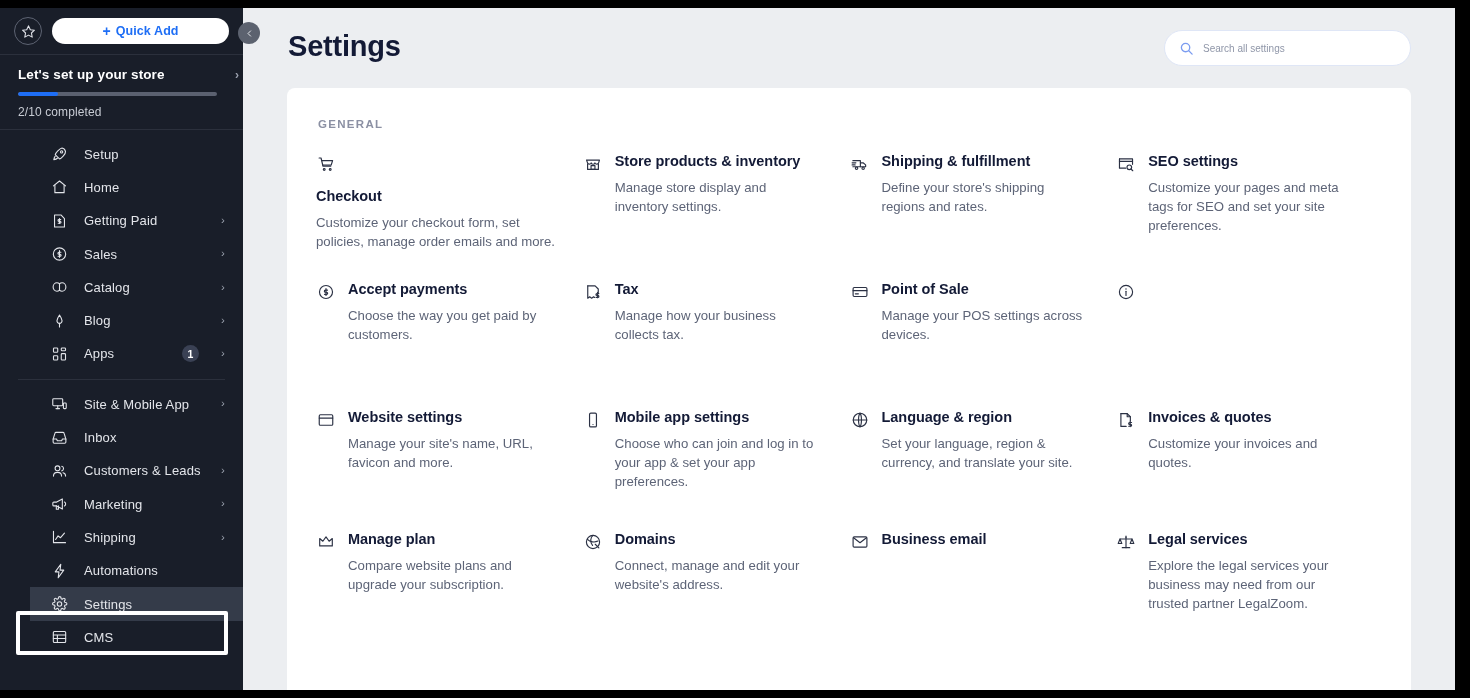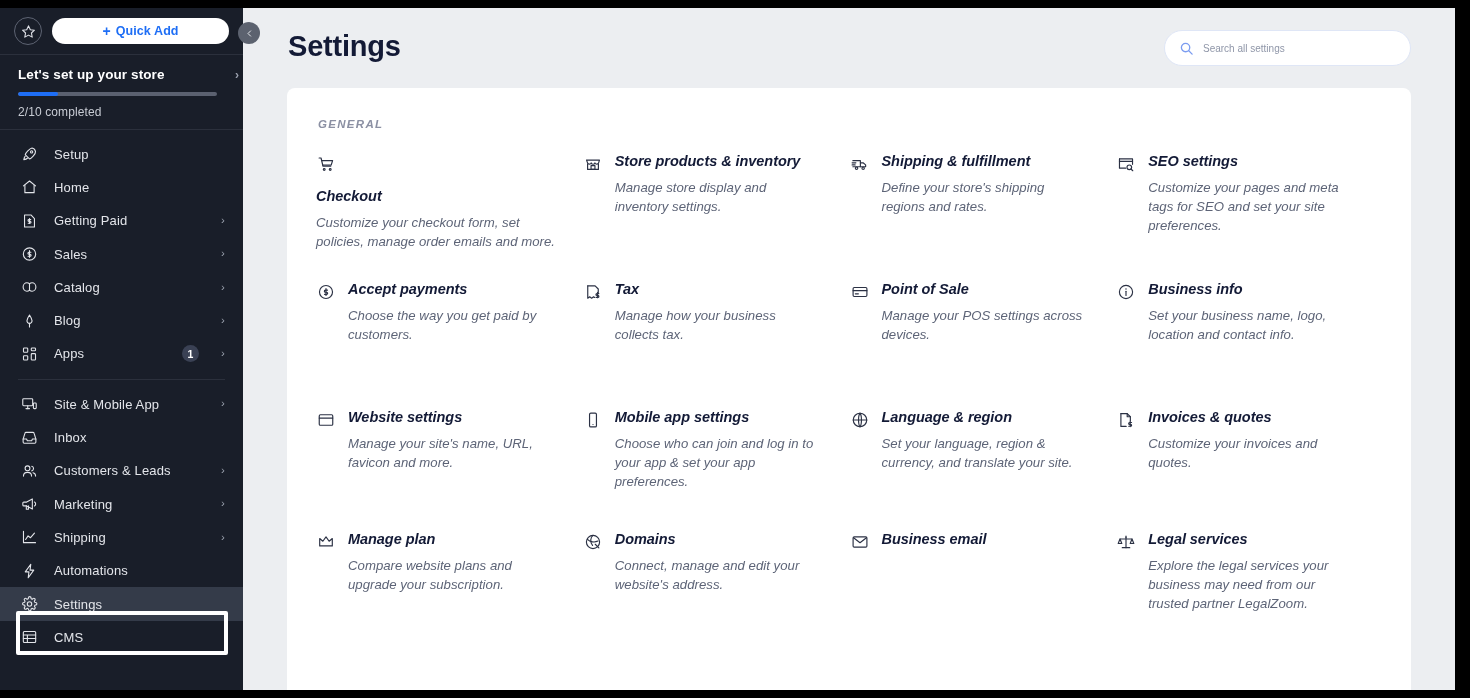--- a/index.html
+++ b/index.html
@@ -66,21 +66,21 @@
     margin-top:10px;
     height:3.5px; border-radius:2px; background:#5b6170;
     width:199px; overflow:hidden;
   }
   .progress-fill { height:100%; background:#1e6ef5; border-radius:2px; }
   .setup-sub {
     margin-top:9px;
     font-size:12px; color:#c8ccd4; letter-spacing:.1px;
   }
 
-  .nav-list { padding:8px 0 0 0; }
+  .nav-list { padding:8px 0 0 0;margin-left:30px; }
   .nav-item {
     position:relative;
     height:33.3px;
     display:flex; align-items:center;
     padding:0 18px 0 21px;
     gap:16px;
     font-size:13px;
     color:#e3e5ea;
     letter-spacing:.15px;
   }
@@ -163,21 +163,20 @@
   }
   .search-box input::placeholder { color:#8f96a8; }
 
   .panel {
     margin:0 44px 0 44px;
     background:#fff;
     border-radius:8px 8px 0 0;
     height:602px;
     padding:30px 0 0 0;
     overflow:hidden;
-    font-style:italic;
   }
   .section-label {
     font-size:11.5px;
     font-weight:700;
     letter-spacing:1.3px;
     color:#8b90a3;
     padding:0 0 0 31px;
   }
 
   .grid {
@@ -533,24 +532,20 @@
             </span>
           </div>
           <div class="cell" style="height: 120px;">
             <span class="cico">
               <svg width="18" height="18" viewBox="0 0 24 24" fill="none" stroke="currentColor" stroke-width="1.55" stroke-linecap="round" stroke-linejoin="round">
                 <circle cx="12" cy="12" r="8.8"></circle>
                 <path d="M12 11v5.6"></path>
                 <circle cx="12" cy="7.9" r=".95" fill="currentColor" stroke="none"></circle>
               </svg>
             </span>
-            <span class="ctext">
-              <span class="ctitle" style="display:block">Business info</span>
-              <span class="cdesc" style="display:block">Set your business name, logo, location and contact info.</span>
-            </span>
           </div>
           <div class="cell" style="height: 122px;">
             <span class="cico">
               <svg width="18" height="18" viewBox="0 0 24 24" fill="none" stroke="currentColor" stroke-width="1.55" stroke-linecap="round" stroke-linejoin="round">
                 <rect x="3" y="5" width="18" height="14" rx="1.5"></rect>
                 <path d="M3 9.4h18"></path>
               </svg>
             </span>
             <span class="ctext">
               <span class="ctitle" style="display:block">Website settings</span>

